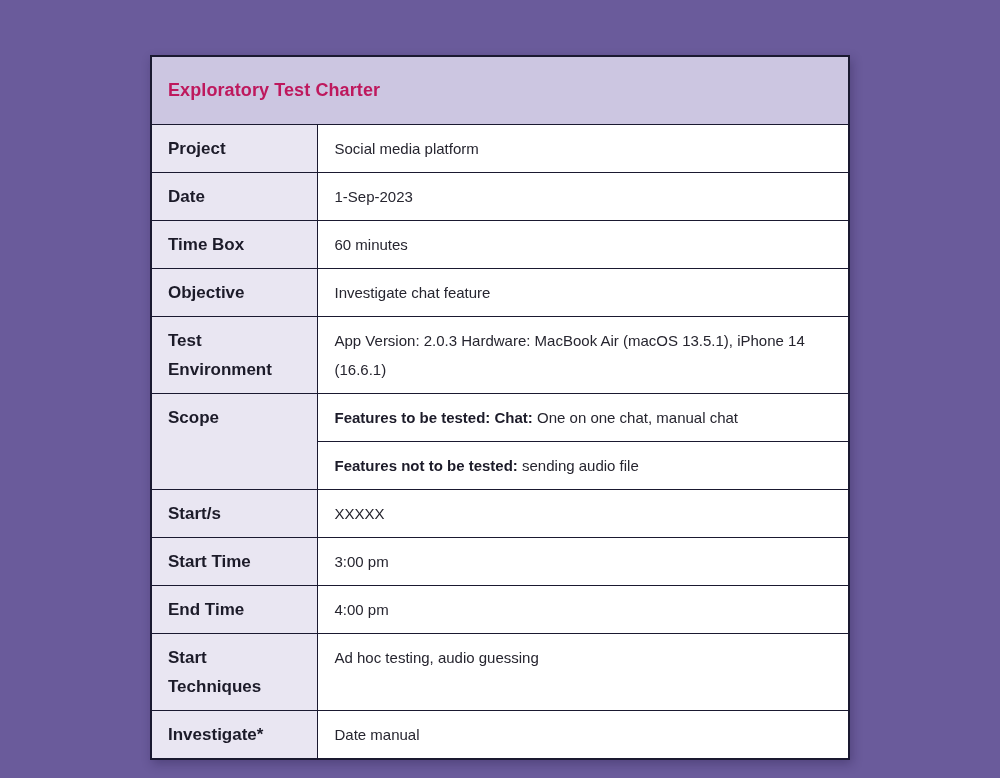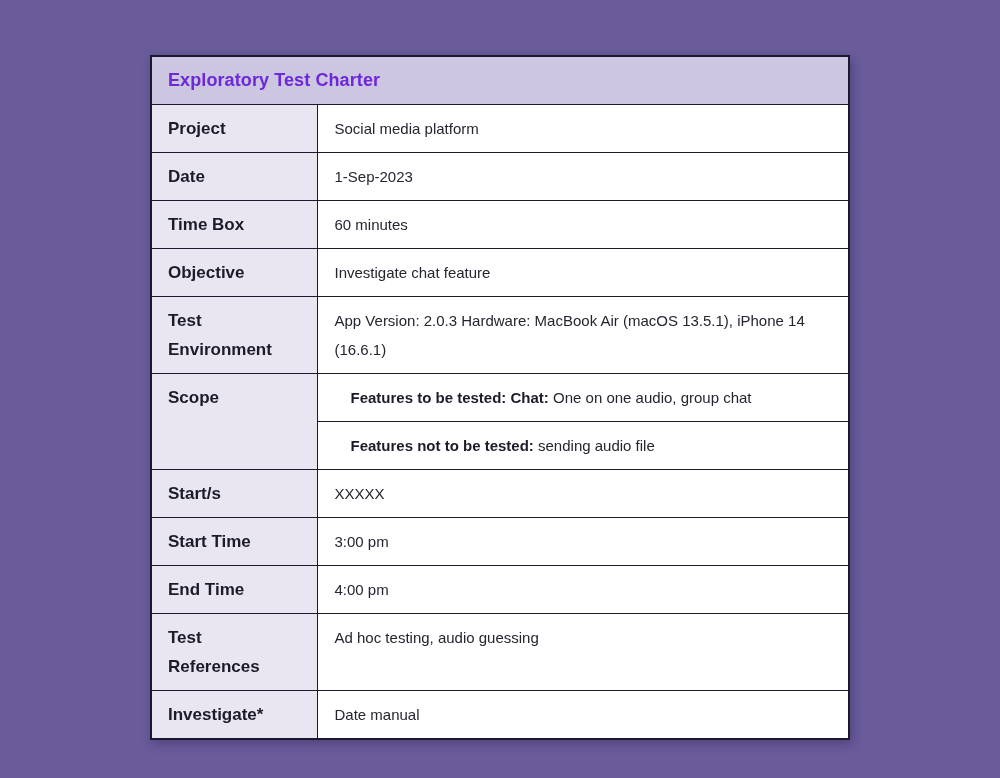--- a/index.html
+++ b/index.html
@@ -29,25 +29,25 @@
   table.charter col.c-label { width: 166px; }
   table.charter col.c-value { width: 532px; }
   table.charter th, table.charter td {
     border: 1.5px solid #1a1930;
     vertical-align: top;
     text-align: left;
   }
   table.charter { border: 2px solid #1a1930; }
   th.title-cell {
     background: #ccc6e1;
-    color: #6d28d9;
+    color: #be185d;
     font-size: 18px;
     font-weight: bold;
     line-height: 27px;
-    padding: 10px 16px;
+    padding: 20px 16px;
     letter-spacing: 0.1px;
   }
   td.lbl {
     background: #e9e6f2;
     color: #1c1b29;
     font-size: 17px;
     font-weight: bold;
     line-height: 29px;
     padding: 9px 30px 9px 16px;
     margin-left: 37px;
@@ -56,21 +56,20 @@
     background: #ffffff;
     color: #26252f;
     font-size: 15px;
     font-weight: normal;
     line-height: 29px;
     padding: 9px 16px 9px 17px;
   }
   td.val .b {
     font-weight: bold;
     color: #1c1b29;
-    margin-left: 16px;
   }
 </style>
 </head>
 <body>
 
 <div class="stage">
   <table class="charter">
     <colgroup>
       <col class="c-label">
       <col class="c-value">
@@ -101,21 +100,21 @@
       </tr>
 
       <tr>
         <td class="lbl">Test Environment</td>
         <td class="val">App Version: 2.0.3 Hardware: MacBook Air (macOS 13.5.1), iPhone 14 (16.6.1)</td>
       </tr>
 
       <tr>
         <td class="lbl" rowspan="2">Scope</td>
         <td class="val">
-          <span class="b">Features to be tested: Chat:</span><span> One on one audio, group chat</span>
+          <span class="b">Features to be tested: Chat:</span><span> One on one chat, manual chat</span>
         </td>
       </tr>
       <tr>
         <td class="val">
           <span class="b">Features not to be tested:</span><span> sending audio file</span>
         </td>
       </tr>
 
       <tr>
         <td class="lbl">Start/s</td>
@@ -126,21 +125,21 @@
         <td class="lbl">Start Time</td>
         <td class="val">3:00 pm</td>
       </tr>
 
       <tr>
         <td class="lbl">End Time</td>
         <td class="val">4:00 pm</td>
       </tr>
 
       <tr>
-        <td class="lbl">Test References</td>
+        <td class="lbl">Start Techniques</td>
         <td class="val">Ad hoc testing, audio guessing</td>
       </tr>
 
       <tr>
         <td class="lbl">Investigate*</td>
         <td class="val">Date manual</td>
       </tr>
     </tbody>
   </table>
 </div>

